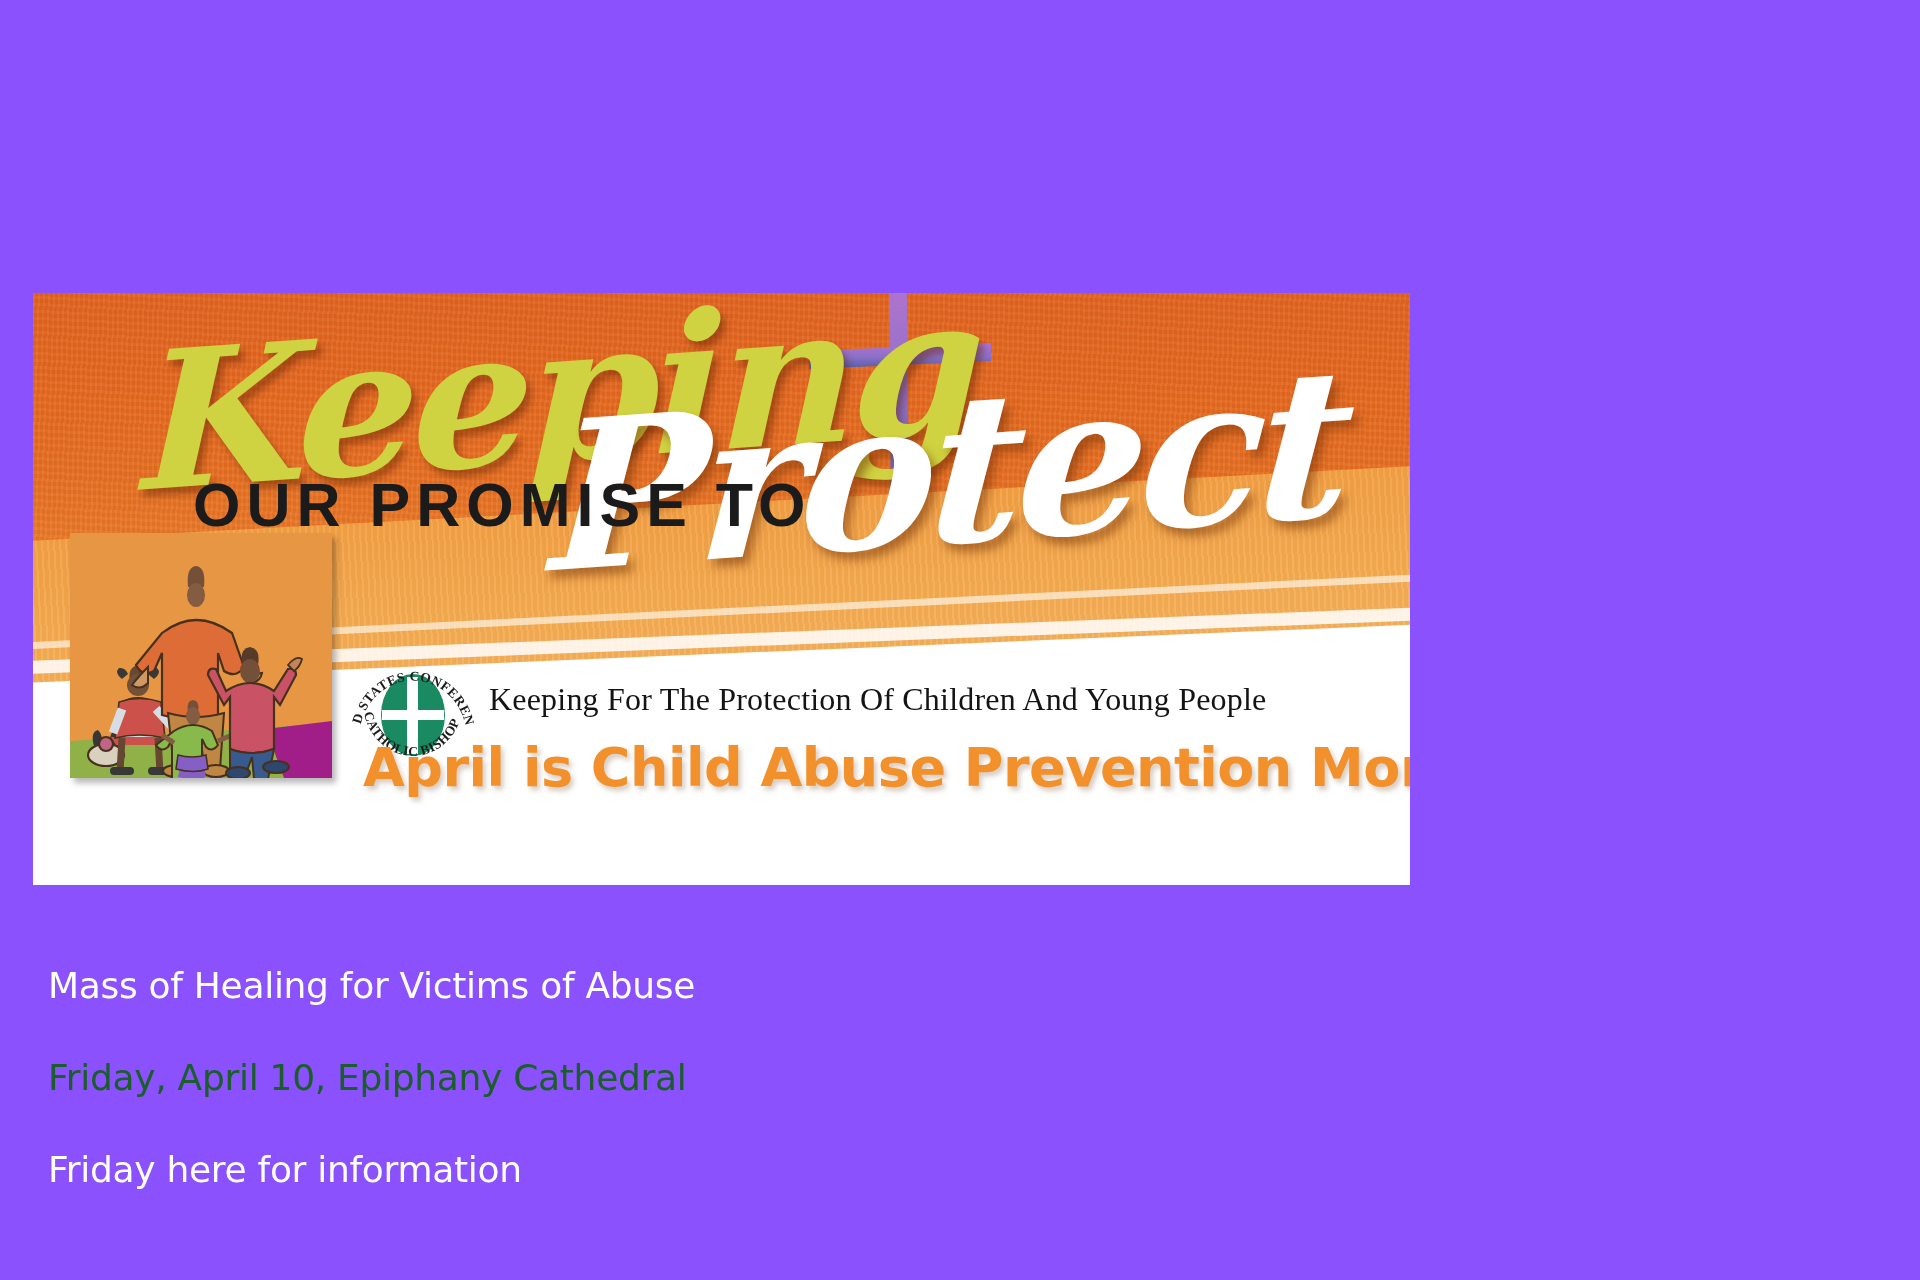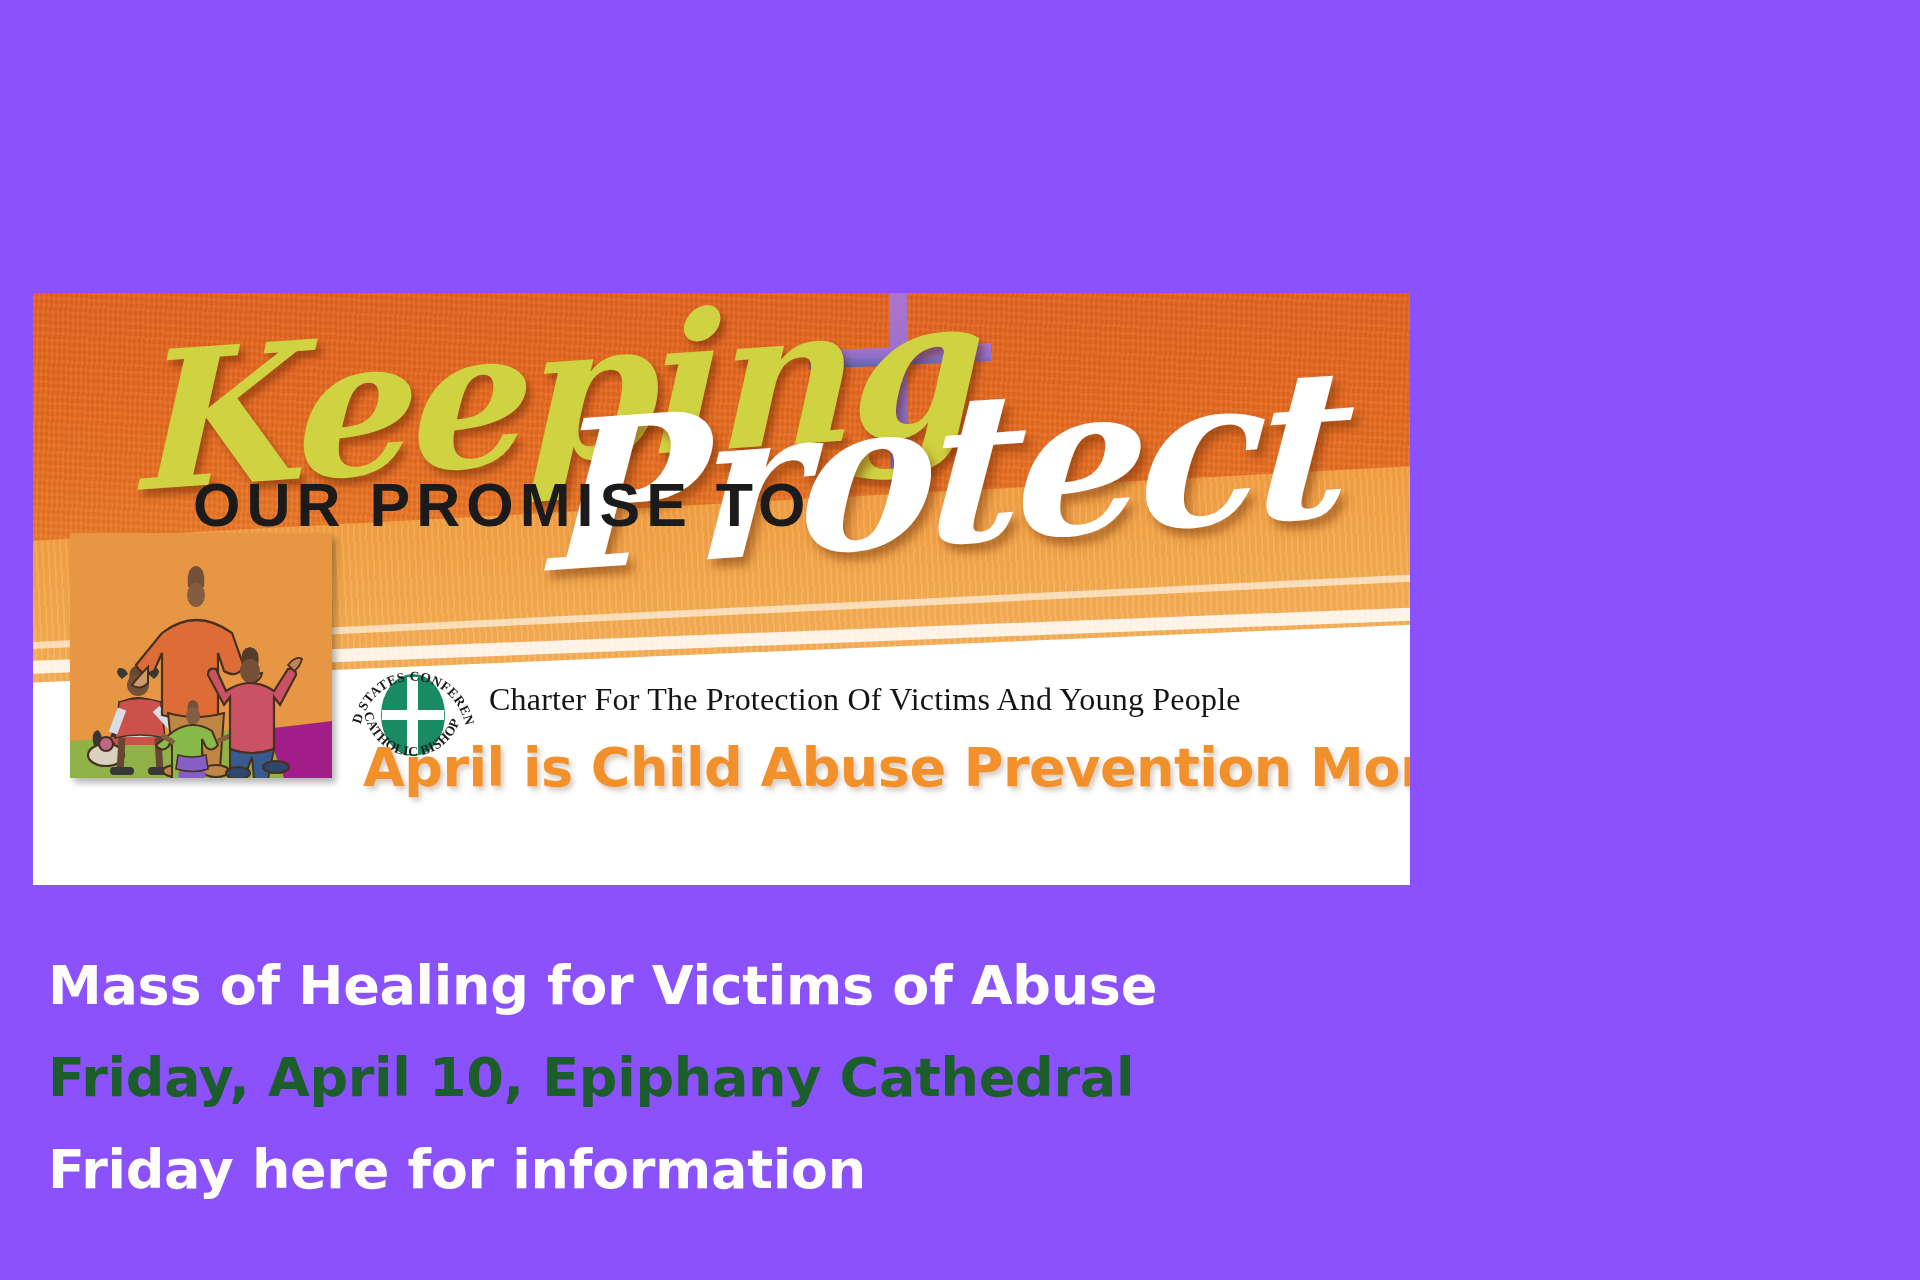--- a/index.html
+++ b/index.html
@@ -172,22 +172,22 @@
 
   
   #caption{
     position:absolute;
     left:48px;
     top:940px;
     width:1500px;
   }
   .cap-line{
     font-family:"DejaVu Sans", sans-serif;
-    font-weight:700;
-    font-size:54px;
+    font-weight:400;
+    font-size:36px;
     line-height:92px;
     letter-spacing:-.3px;
     white-space:nowrap;
   }
   .cap-white{ color:#fdfdfb; }
   .cap-green{ color:#1b5e2b; }
 </style>
 </head>
 <body>
 
@@ -290,21 +290,21 @@
     <rect x="56" y="26" width="11" height="77" fill="#ffffff"></rect>
     <rect x="31" y="59" width="62" height="10" fill="#ffffff"></rect>
     <text font-family="Liberation Serif, serif" font-size="13.5" font-weight="700" fill="#1c1c1c" letter-spacing="0.4">
       <textPath href="#arcTop" startOffset="50%" text-anchor="middle">UNITED STATES CONFERENCE OF</textPath>
     </text>
     <text font-family="Liberation Serif, serif" font-size="13.5" font-weight="700" fill="#1c1c1c" letter-spacing="0.4">
       <textPath href="#arcBot" startOffset="50%" text-anchor="middle">CATHOLIC BISHOPS</textPath>
     </text>
   </svg>
 
-  <div class="charter-line">Charter For The Protection Of Victims And Young People</div>
+  <div class="charter-line">Keeping For The Protection Of Children And Young People</div>
   <div class="april-line">April is Child Abuse Prevention Month</div>
 </div>
 
 <div id="caption">
   <div class="cap-line cap-white">Mass of Healing for Victims of Abuse</div>
   <div class="cap-line cap-green">Friday, April 10, Epiphany Cathedral</div>
   <div class="cap-line cap-white">Friday here for information</div>
 </div>
 
 </body></html>

